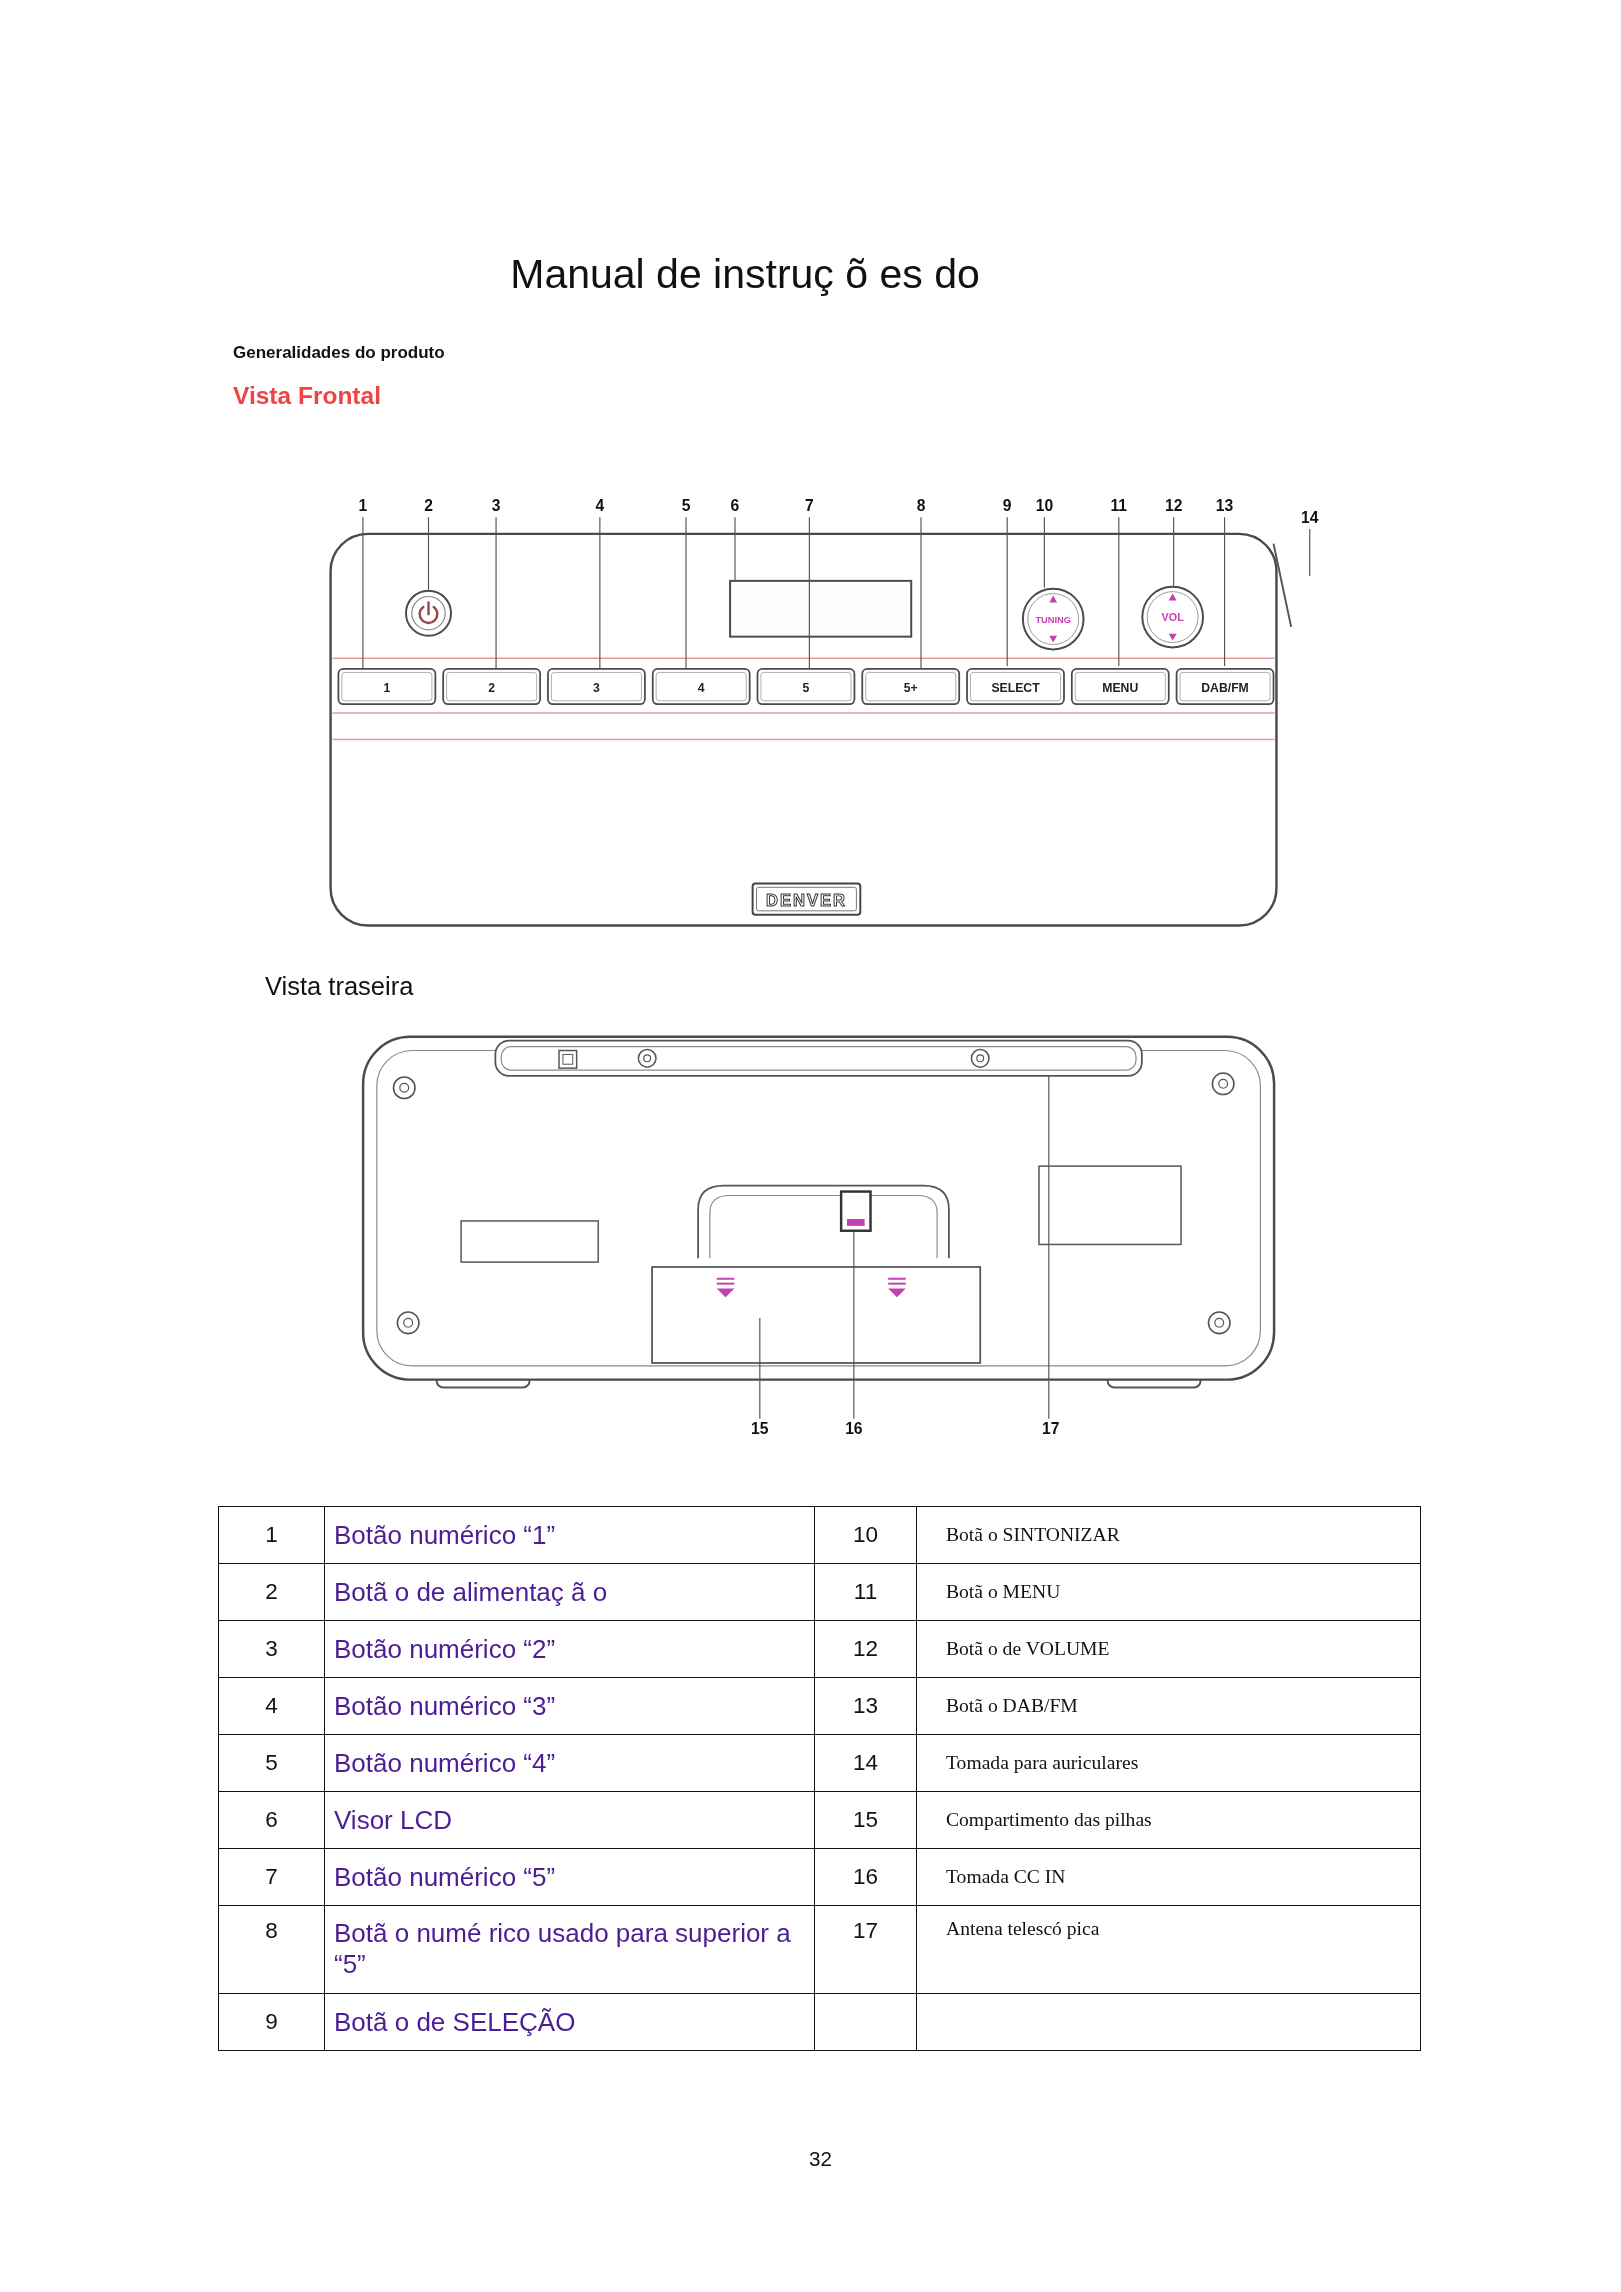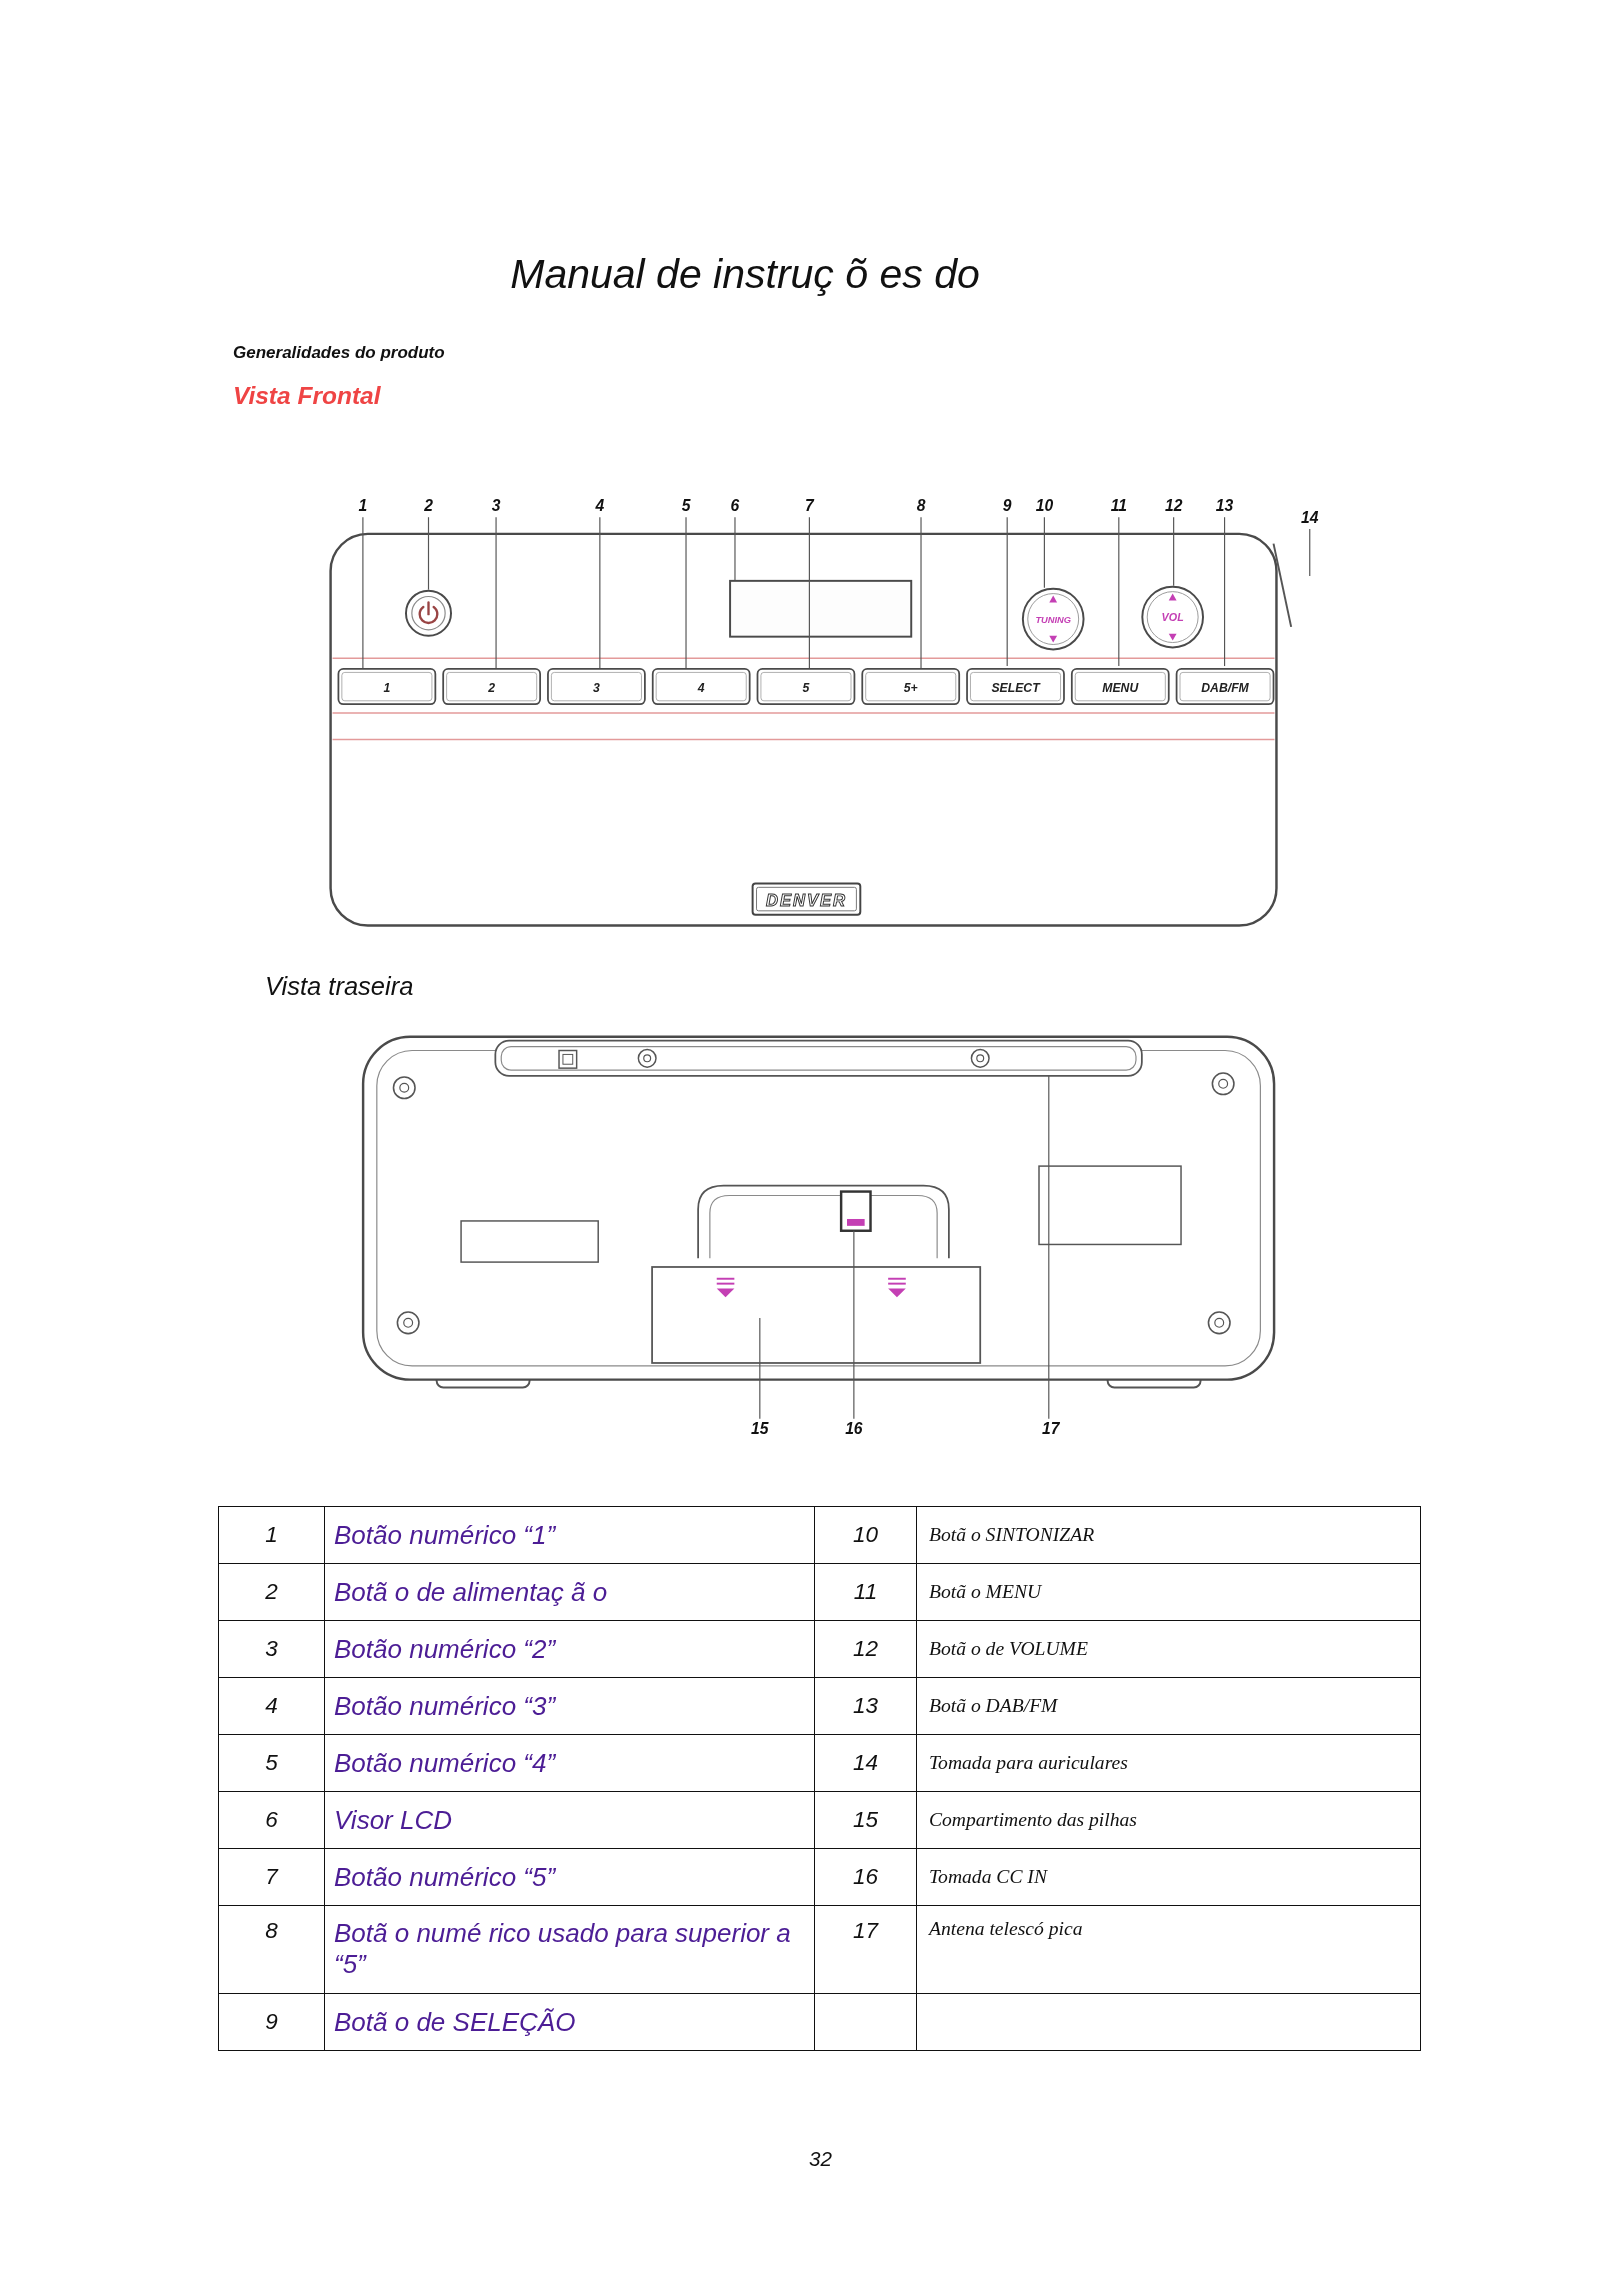--- a/index.html
+++ b/index.html
@@ -1,19 +1,19 @@
 <!DOCTYPE html>
 <html><head>
 <meta charset="utf-8">
 <style>
   * { margin:0; padding:0; box-sizing:border-box; }
   html,body { background:#ffffff; }
   .page {
     position:relative; width:1621px; height:2193px; background:#fff;
-    font-family:"Liberation Sans", sans-serif; color:#1a1a1a; overflow:hidden;font-style:italic;
+    font-family:"Liberation Sans", sans-serif; color:#1a1a1a; overflow:hidden;
   }
   .title {
     position:absolute; top:251px; left:0; width:1490px;
     text-align:center; font-size:41px; font-weight:normal; color:#111;
   }
   .h-overview {
     position:absolute; top:343px; left:233px;
     font-size:17px; font-weight:bold; color:#111;
   }
   .h-front {
@@ -47,21 +47,21 @@
     border-collapse:collapse; table-layout:fixed;
   }
   .parts-table td { border:1.5px solid #111; vertical-align:middle; background:#fff; }
   .parts-table tr { height:57px; }
   .parts-table tr.tall { height:88px; }
   .parts-table tr.tall td { vertical-align:top; padding-top:11.8px; }
   td.c-num  { width:106px; text-align:center; font-size:22.5px; color:#111; }
   td.c-num2 { width:102px; text-align:center; font-size:22.5px; color:#111; }
   td.c-desc1 { width:490px; padding-left:9px; font-size:26px; color:#4c1d95;
                font-family:"Liberation Sans", sans-serif; }
-  td.c-desc2 { width:504px; padding-left:12px; font-size:19.6px; color:#111;
+  td.c-desc2 { width:504px; padding-left:29px; font-size:19.6px; color:#111;
                font-family:"Liberation Serif", serif; }
   .page-num {
     position:absolute; top:2147px; left:0; width:1621px;
     text-align:center; font-size:20.6px; color:#111;padding-left:20px;
   }
 </style>
 </head>
 <body>
 
 <div class="page">

